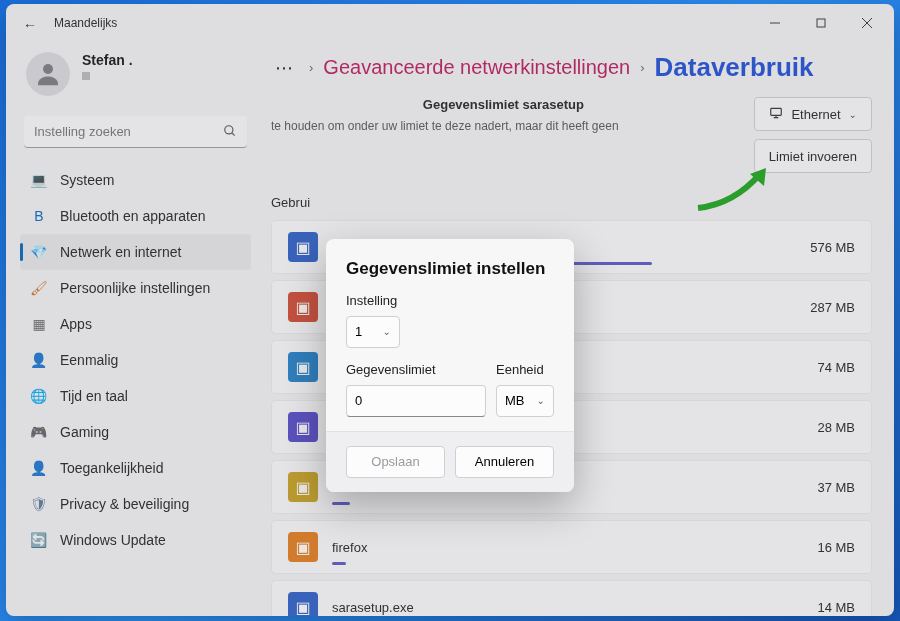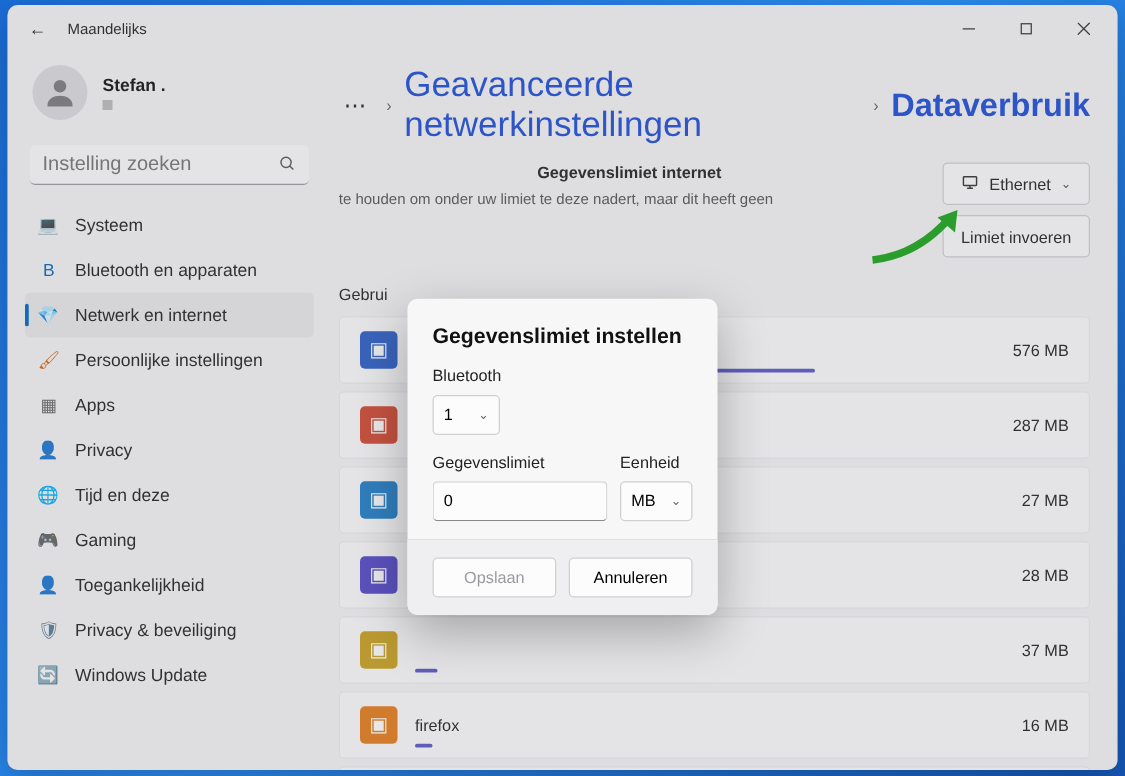--- a/index.html
+++ b/index.html
@@ -11,41 +11,41 @@
 .titlebar { height: 38px; display: flex; align-items: center; padding: 0 4px 0 14px; font-size: 12px; color: #222; }
 .titlebar .back { width: 20px; text-align: center; font-size: 14px; cursor: pointer; }
 .titlebar .title { margin-left: 14px; }
 .winbtns { margin-left: auto; display: flex; }
 .winbtn { width: 46px; height: 38px; display: flex; align-items: center; justify-content: center; font-size: 11px; color: #333; cursor: pointer; }
 .winbtn svg { width: 10px; height: 10px; }
 
 .body { flex: 1; display: flex; overflow: hidden; }
 
 .sidebar { width: 255px; padding: 6px 10px 10px 14px; display: flex; flex-direction: column; }
-.user { display: flex; align-items: center; gap: 12px; padding: 4px 6px 16px; }
+.user { display: flex; align-items: flex-start; gap: 12px; padding: 4px 6px 16px; }
 .avatar { width: 44px; height: 44px; border-radius: 50%; background: #dcdce0; display:flex; align-items:center; justify-content:center; }
 .avatar svg { width: 30px; height: 30px; fill: #7a7a80; }
 .user-name { font-size: 14px; font-weight: 600; color: #111; }
 .user-sub { width: 8px; height: 8px; background:#bbb; margin-top:4px; }
 
 .search { position: relative; margin: 4px 4px 14px; }
-.search input { width: 100%; height: 32px; padding: 0 34px 0 10px; font-size: 16px; background: #fcfcfd; border: none; border-bottom: 1px solid #9a9aa0; border-radius: 4px; outline: none; }
+.search input { width: 100%; height: 32px; padding: 0 34px 0 10px; font-size: 13px; background: #fcfcfd; border: none; border-bottom: 1px solid #9a9aa0; border-radius: 4px; outline: none; }
 .search .icon { position: absolute; right: 10px; top: 8px; color: #555; font-size: 14px; }
 
 .nav { list-style: none; display: flex; flex-direction: column; gap: 0; }
 .nav li { display: flex; align-items: center; gap: 12px; height: 36px; padding: 0 10px; border-radius: 4px; font-size: 14px; color: #222; cursor: pointer; position: relative; }
 .nav li.active { background: #eaeaec; }
 .nav li.active::before { content:""; position:absolute; left:0; top:9px; width:3px; height:18px; background:#0067c0; border-radius:2px; }
 .nav .nicon { width: 18px; height: 18px; display:flex; align-items:center; justify-content:center; font-size:14px; }
 
 .main { flex: 1; padding: 10px 22px 10px 10px; overflow: hidden; position: relative; }
 .crumbs { display: flex; align-items: center; gap: 10px; font-size: 13px; color: #222; margin-bottom: 14px; }
 .crumbs .more { font-size: 18px; letter-spacing: 2px; padding: 0 4px; cursor:pointer; }
 .crumbs .chev { color: #666; }
-.crumbs .c1 { font-size: 28px; color: #1d4ed8; }
+.crumbs .c1 { font-size: 20px; color: #be185d; }
 .crumbs .c2 { font-size: 26px; font-weight: 600; color: #1d4ed8; }
 
 .usage-row { display: flex; align-items: flex-start; gap: 18px; }
 .total { font-size: 24px; font-weight: 600; color: #222; }
 .total-sub { font-size: 12px; color: #555; margin-top:2px; }
 .limit-col { flex:1; }
 .limit-title { font-size: 13px; font-weight:600; color:#222; text-align:center; }
 .limit-desc { font-size: 12px; color: #555; margin-top: 6px; line-height:1.4; }
 .actions { display:flex; flex-direction:column; gap:8px; align-items:flex-end; }
 .btn { height: 34px; padding: 0 14px; background: #fcfcfd; border: 1px solid #d0d0d4; border-radius: 4px; font-size: 13px; color:#222; display:flex; align-items:center; gap:8px; cursor:pointer; }
@@ -146,25 +146,25 @@
           <li>
             <span class="nicon" style="color: rgb(208, 106, 26);">🖌</span>
             <span>Persoonlijke instellingen</span>
           </li>
           <li>
             <span class="nicon" style="color: rgb(102, 102, 102);">▦</span>
             <span>Apps</span>
           </li>
           <li>
             <span class="nicon" style="color: rgb(154, 160, 166);">👤</span>
-            <span>Privacy</span>
+            <span>Eenmalig</span>
           </li>
           <li>
             <span class="nicon" style="color: rgb(26, 160, 106);">🌐</span>
-            <span>Tijd en deze</span>
+            <span>Tijd en taal</span>
           </li>
           <li>
             <span class="nicon" style="color: rgb(102, 102, 102);">🎮</span>
             <span>Gaming</span>
           </li>
           <li>
             <span class="nicon" style="color: rgb(74, 106, 184);">👤</span>
             <span>Toegankelijkheid</span>
           </li>
           <li>
@@ -182,21 +182,21 @@
       <div class="crumbs">
         <span class="more">⋯</span>
         <span class="chev">›</span>
         <span class="c1">Geavanceerde netwerkinstellingen</span>
         <span class="chev">›</span>
         <span class="c2">Dataverbruik</span>
       </div>
 
       <div class="usage-row">
         <div class="limit-col">
-          <div class="limit-title">Gegevenslimiet internet</div>
+          <div class="limit-title">Gegevenslimiet sarasetup</div>
           <div class="limit-desc">te houden om onder uw limiet te deze nadert, maar dit heeft geen</div>
         </div>
         <div class="actions">
           <div class="btn">
             <span>
               <svg width="14" height="14" viewBox="0 0 24 24" fill="none" stroke="#333" stroke-width="2">
                   <rect x="3" y="4" width="18" height="12" rx="1"></rect>
                   <line x1="8" y1="20" x2="16" y2="20"></line>
                   <line x1="12" y1="16" x2="12" y2="20"></line>
                 </svg>
@@ -220,21 +220,21 @@
           </div>
           <div class="app-row">
             <div class="app-icon" style="background: rgb(210, 72, 49);">▣</div>
             <div class="app-name"></div>
             <div class="app-size">287 MB</div>
             <div class="app-bar" style="width: 160px;"></div>
           </div>
           <div class="app-row">
             <div class="app-icon" style="background: rgb(31, 126, 201);">▣</div>
             <div class="app-name"></div>
-            <div class="app-size">27 MB</div>
+            <div class="app-size">74 MB</div>
             <div class="app-bar" style="width: 28px;"></div>
           </div>
           <div class="app-row">
             <div class="app-icon" style="background: rgb(83, 72, 201);">▣</div>
             <div class="app-name"></div>
             <div class="app-size">28 MB</div>
             <div class="app-bar" style="width: 20px;"></div>
           </div>
           <div class="app-row">
             <div class="app-icon" style="background: rgb(201, 162, 31);">▣</div>
@@ -260,21 +260,21 @@
   <div class="arrow">
     <svg viewBox="0 0 80 48">
         <path d="M4 44 Q40 40 66 10" fill="none" stroke="#1aa51a" stroke-width="6"></path>
         <path d="M56 10 L72 4 L70 22 Z" fill="#1aa51a"></path>
       </svg>
   </div>
 
   <div class="overlay">
     <div class="dialog">
       <div class="dlg-title">Gegevenslimiet instellen</div>
-      <div class="dlg-label">Bluetooth</div>
+      <div class="dlg-label">Instelling</div>
       <div class="select">
         <span>1</span>
         <span style="font-size:10px;color:#666">⌄</span>
       </div>
       <div class="row2">
         <div class="field">
           <div class="dlg-label">Gegevenslimiet</div>
           <input class="input" value="0" style="">
         </div>
         <div>

